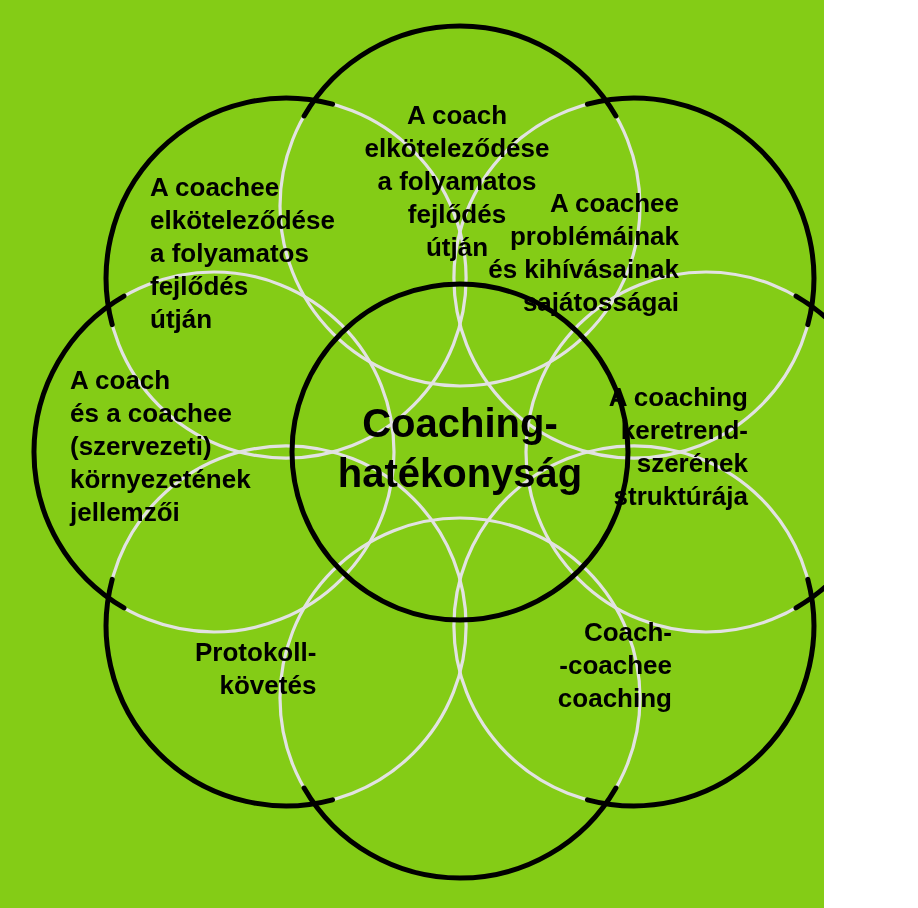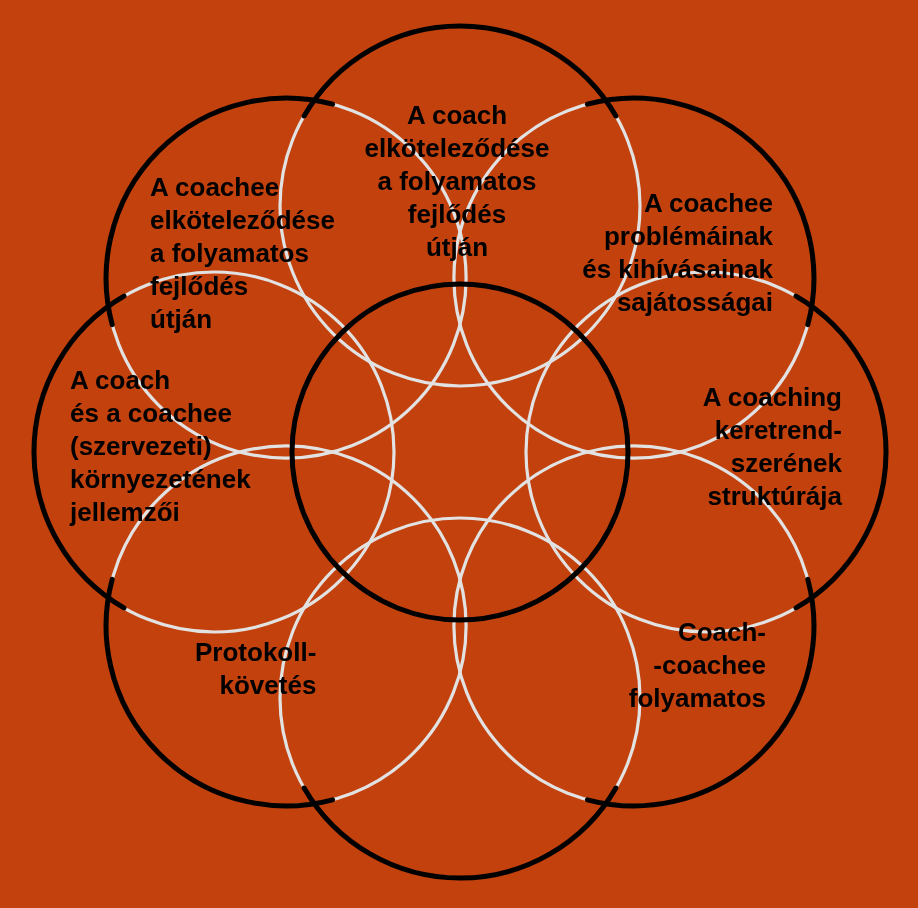--- a/index.html
+++ b/index.html
@@ -1,20 +1,20 @@
 <!DOCTYPE html>
 <html><head>
 <meta charset="utf-8">
 <style>
   html, body { margin: 0; padding: 0; background: #ffffff; }
   .stage {
     position: relative;
-    width: 918px;
+    width: 824px;
     height: 908px;
-    background: #c2410c;
+    background: #84cc16;
     overflow: hidden;
     font-family: "Liberation Sans", sans-serif;
   }
   .stage svg { position: absolute; left: 0; top: 0; }
   .petal-label {
     position: absolute;
     font-weight: bold;
     font-size: 26px;
     line-height: 33px;
     color: #000000;
@@ -74,27 +74,29 @@
   <div class="petal-label pos-top-right">A coachee
 problémáinak
 és kihívásainak
 sajátosságai</div>
   <div class="petal-label pos-right">A coaching
 keretrend-
 szerének
 struktúrája</div>
   <div class="petal-label pos-bottom-right">Coach-
 -coachee
-folyamatos</div>
+coaching</div>
   <div class="petal-label pos-bottom-left">Protokoll-
 követés</div>
   <div class="petal-label pos-left">A coach
 és a coachee
 (szervezeti)
 környezetének
 jellemzői</div>
   <div class="petal-label pos-top-left">A coachee
 elköteleződése
 a folyamatos
 fejlődés
 útján</div>
 
+  <div class="center-label">Coaching-
+hatékonyság</div>
 </div>
 
 </body></html>

